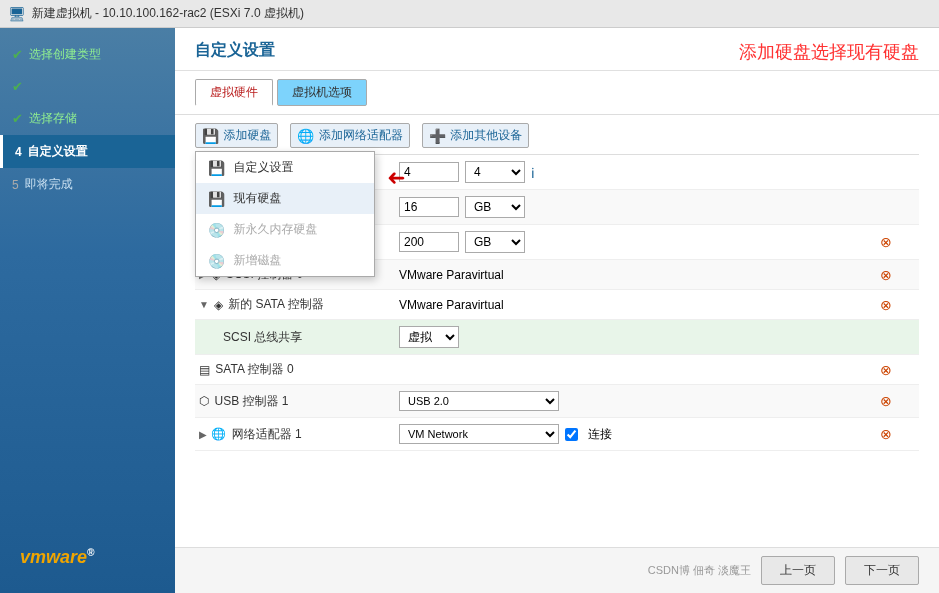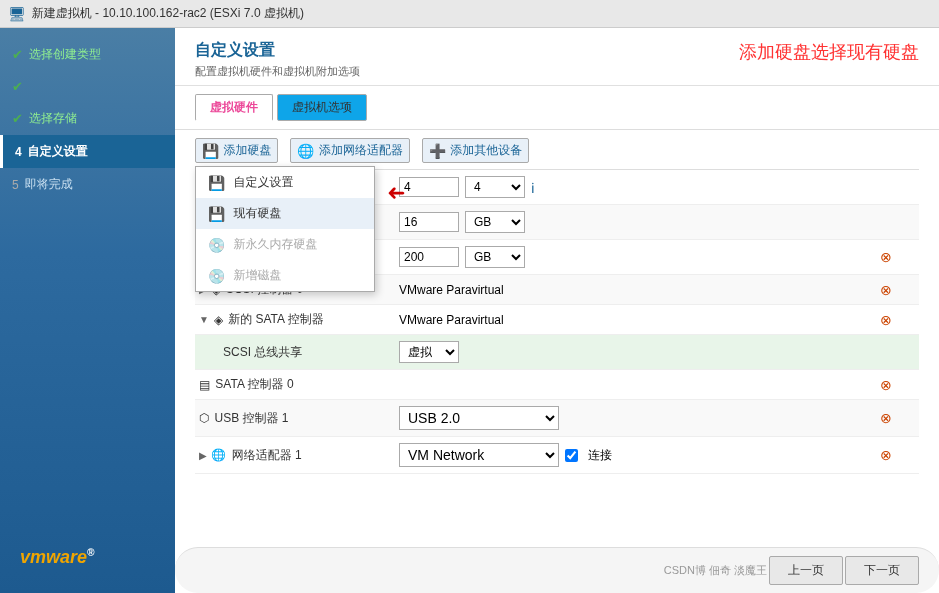--- a/index.html
+++ b/index.html
@@ -86,31 +86,31 @@
     
     .tabs-row {
       padding: 8px 20px;
       display: flex;
       gap: 4px;
       border-bottom: 1px solid #ddd;
     }
     .tab-btn {
       padding: 4px 14px;
       border: 1px solid #aaa;
-      background: #0ea5e9;
+      background: #7dd3fc;
       cursor: pointer;
       font-size: 12px;
       color: #333;
       border-radius: 2px;
     }
     .tab-btn.active {
       background: #fff;
       border-bottom-color: #fff;
-      color: #ec4899;
-      font-weight: bold;
+      color: #b91c1c;
+      font-weight: normal;
     }
 
     
     .hw-content {
       flex: 1;
       overflow-y: auto;
       padding: 0 20px 10px 20px;
       position: relative;
     }
 
@@ -190,38 +190,37 @@
     .hw-select {
       border: 1px solid #aaa;
       padding: 2px 4px;
       font-size: 12px;
       background: #fff;
       min-width: 60px;
     }
     .hw-select-wide {
       border: 1px solid #aaa;
       padding: 2px 4px;
-      font-size: 14px;
+      font-size: 11px;
       background: #fff;
       min-width: 160px;
     }
     .hw-info-icon { color: #1a6496; font-size: 14px; }
     .hw-remove { color: #cc4400; cursor: pointer; font-size: 14px; }
     .hw-checkbox { margin-right: 4px; }
 
     
     .footer {
       display: flex;
       justify-content: flex-end;
       align-items: center;
       padding: 8px 20px;
       border-top: 1px solid #ddd;
       background: #f5f5f5;
-      gap: 2px;
-      border-radius: 23px;
+      gap: 10px;
     }
     .footer-btn {
       padding: 5px 18px;
       border: 1px solid #aaa;
       background: #e8e8e8;
       cursor: pointer;
       font-size: 12px;
       border-radius: 2px;
       color: #333;
     }
@@ -261,21 +260,20 @@
     <div class="vmware-logo">
       <span>vm</span><span style="color:#f0a500;">ware</span><sup style="font-size:10px;color:#fff;">®</sup>
     </div>
   </div>
 
   <div class="content-area">
 
     <div class="content-header">
       <div>
         <div class="content-title">自定义设置</div>
-        <div class="content-subtitle">配置虚拟机硬件和虚拟机附加选项</div>
       </div>
       <div class="annotation-text">添加硬盘选择现有硬盘</div>
     </div>
 
     <div class="tabs-row">
       <button class="tab-btn active">虚拟硬件</button>
       <button class="tab-btn">虚拟机选项</button>
     </div>
 
     <div class="hw-content">

